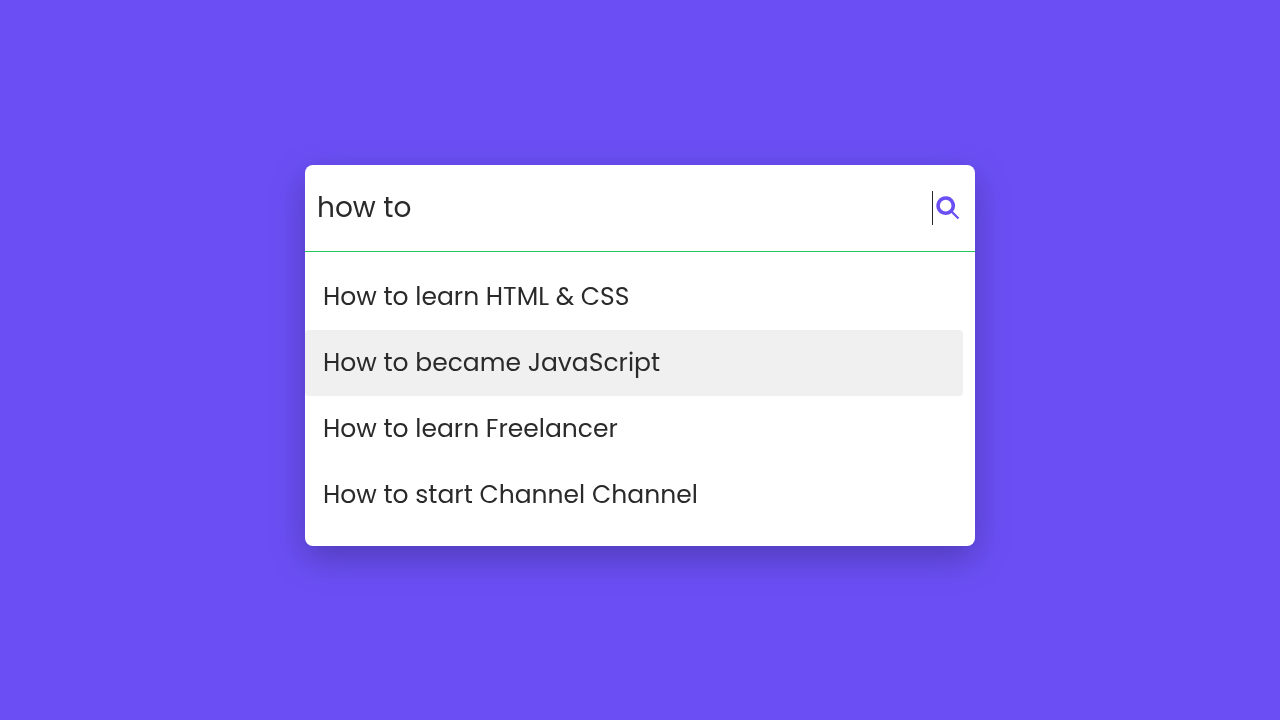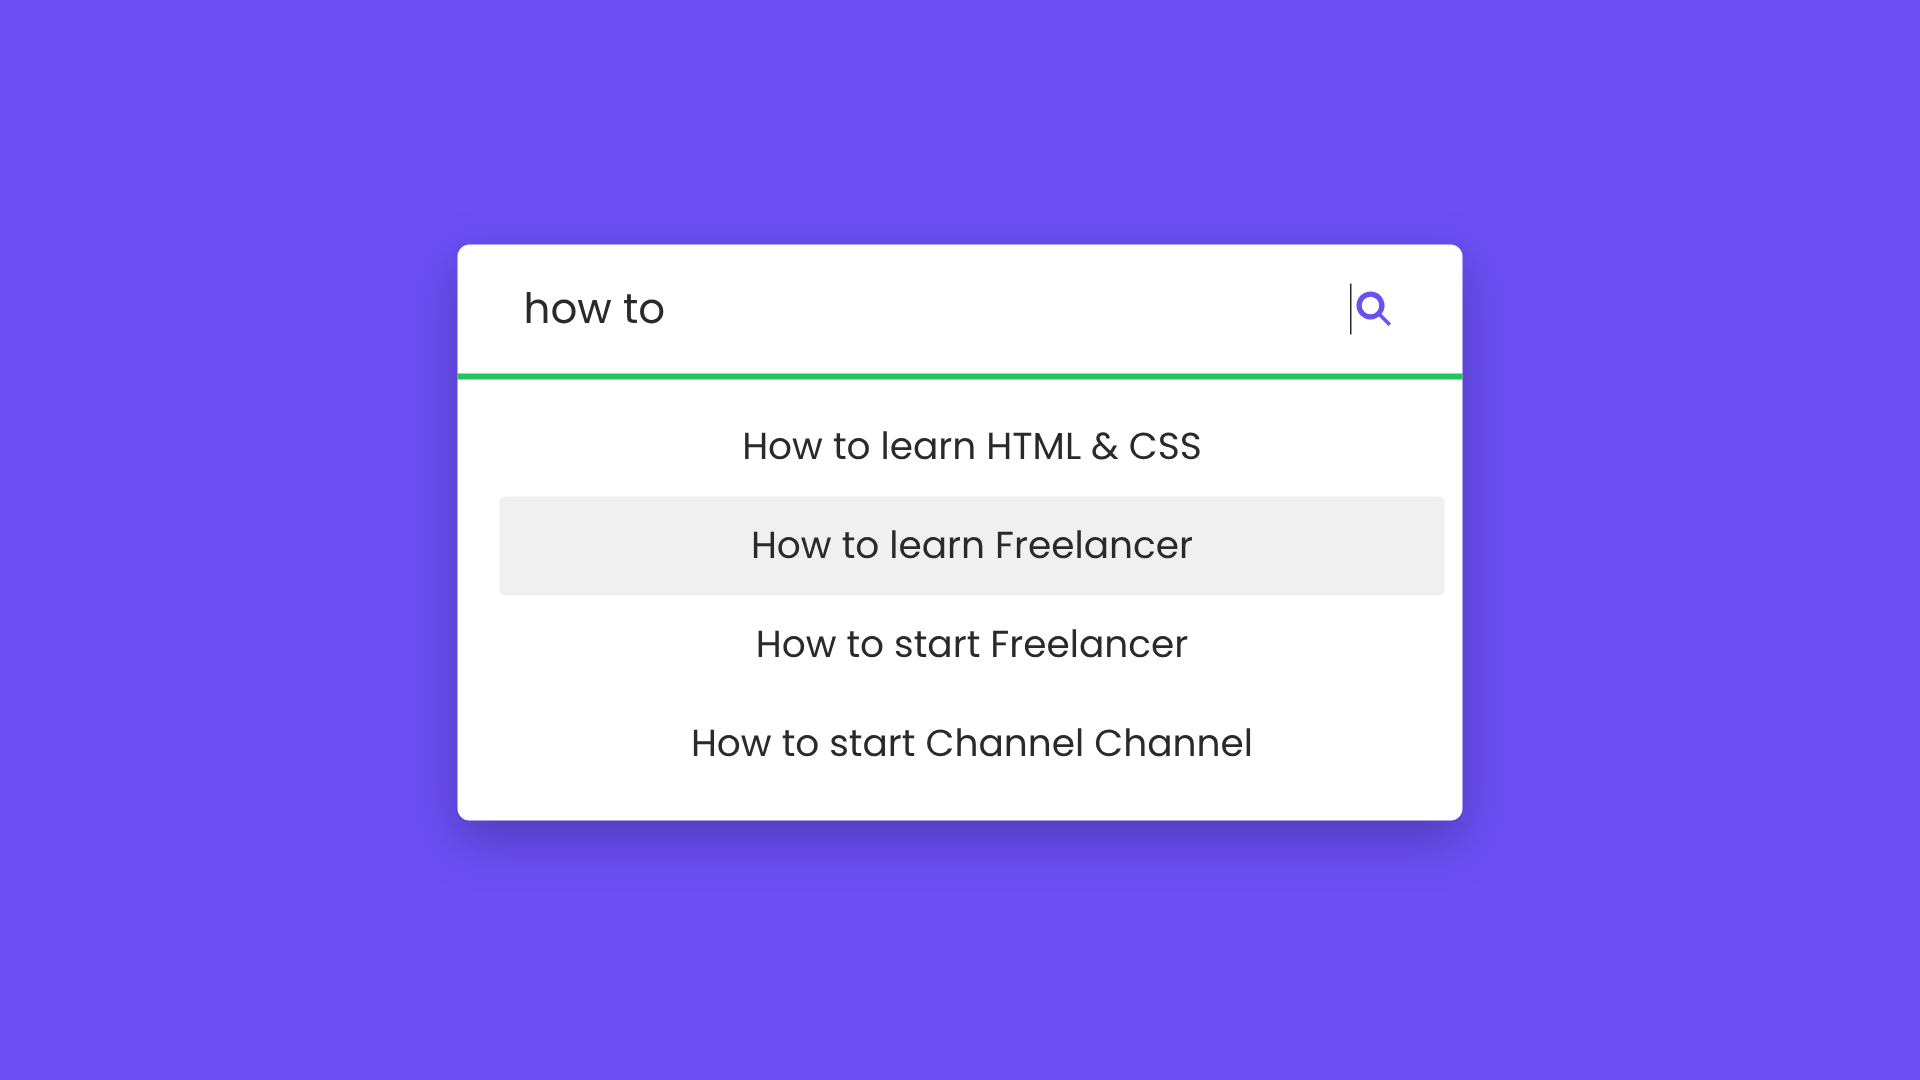--- a/index.html
+++ b/index.html
@@ -21,22 +21,22 @@
       width: 670px;
       background: #ffffff;
       border-radius: 8px;
       box-shadow: 0 12px 35px rgba(0,0,0,0.25);
       position: relative;
       top: -5px;
     }
     .search-bar {
       display: flex;
       align-items: center;
-      padding: 22px 44px;
-      border-bottom: 4px solid #22c55e;
+      padding: 22px 12px;
+      border-bottom: 1px solid #22c55e;
     }
     .search-input-wrap {
       flex: 1;
       display: flex;
       align-items: center;
     }
     .search-input {
       font-size: 28px;
       color: #2a2a2a;
       font-weight: 400;
@@ -65,22 +65,21 @@
       cursor: pointer;
       display: flex;
       align-items: center;
       justify-content: center;
     }
     .search-icon svg {
       width: 28px;
       height: 28px;
     }
     .suggestions {
-      padding: 12px 12px 18px 28px;
-      text-align: center;
+      padding: 12px 12px 18px 0;
     }
     .suggestion-item {
       padding: 14px 18px;
       font-size: 25px;
       color: #2a2a2a;
       font-weight: 400;
       border-radius: 4px;
       cursor: pointer;
     }
     .suggestion-item.highlighted {
@@ -97,17 +96,17 @@
         <span class="cursor"></span>
     </div>
     <div class="search-icon">
       <svg viewBox="0 0 24 24" fill="currentColor">
         <path d="M10 2a8 8 0 0 1 6.32 12.9l5.39 5.39-1.42 1.42-5.39-5.39A8 8 0 1 1 10 2zm0 3a5 5 0 1 0 0 10 5 5 0 0 0 0-10z"></path>
       </svg>
     </div>
   </div>
   <div class="suggestions">
     <div class="suggestion-item">How to learn HTML &amp; CSS</div>
-    <div class="suggestion-item highlighted">How to learn Freelancer</div>
-    <div class="suggestion-item">How to start Freelancer</div>
+    <div class="suggestion-item highlighted">How to became JavaScript</div>
+    <div class="suggestion-item">How to learn Freelancer</div>
     <div class="suggestion-item">How to start Channel Channel</div>
   </div>
 </div>
 
 </body></html>

